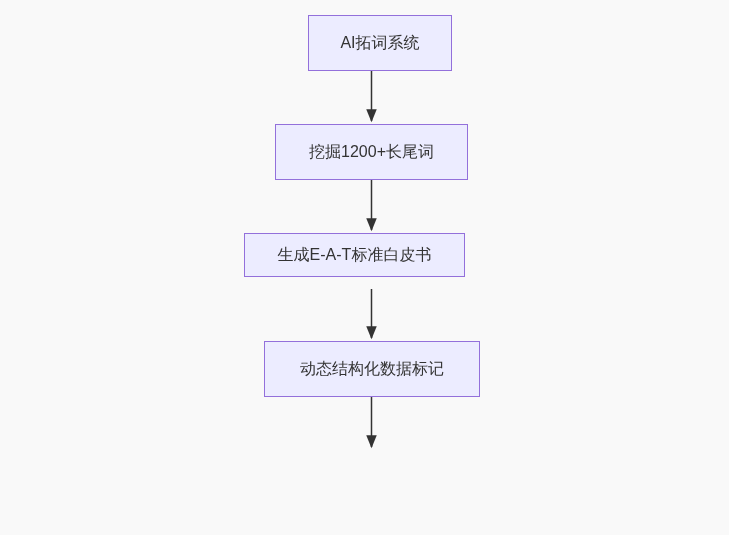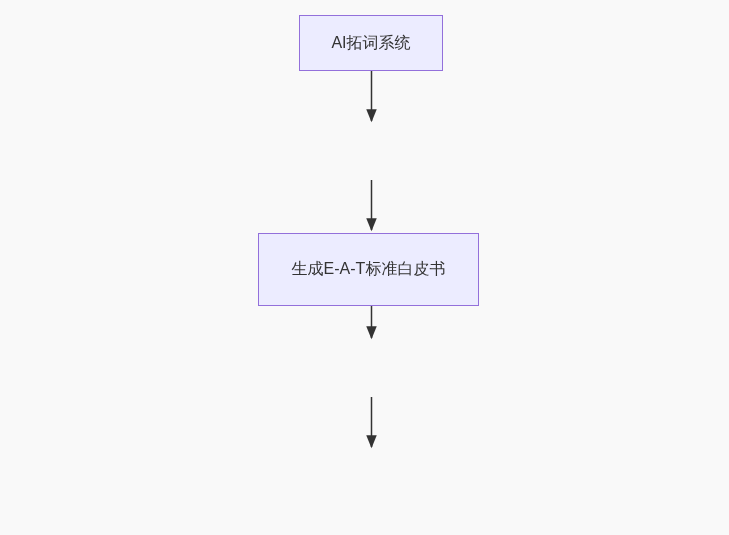--- a/index.html
+++ b/index.html
@@ -36,23 +36,23 @@
     border: 1px solid var(--border, #9370DB);
     color: var(--text, #333333);
     font-size: 16px;
     line-height: 1.3;
     display: flex;
     align-items: center;
     justify-content: center;
     text-align: center;
     white-space: nowrap;
   }
-  .node-1 { left: 299px; top: 15px;  width: 144px; height: 56px; }
+  .node-1 { left: 308px; top: 15px;  width: 144px; height: 56px; }
   .node-2 { left: 275px; top: 124px; width: 193px; height: 56px; }
-  .node-3 { left: 258px; top: 233px; width: 221px; height: 73px; }
+  .node-3 { left: 244px; top: 233px; width: 221px; height: 44px; }
   .node-4 { left: 264px; top: 341px; width: 216px; height: 56px; }
   .node-5 { left: 254px; top: 450px; width: 234px; height: 56px; }
 </style>
 </head>
 <body>
 
 <div class="canvas" style="--bg: #f9f9f9; --fill: #ECECFF; --border: #9370DB; --text: #333333; --arrow: #333333;">
 
   <svg class="edges" viewBox="0 0 729 535" xmlns="http://www.w3.org/2000/svg">
     <defs>
@@ -63,20 +63,26 @@
     <line x1="371.5" y1="71" x2="371.5" y2="121" marker-end="url(#arrow)"></line>
     <line x1="371.5" y1="180" x2="371.5" y2="230" marker-end="url(#arrow)"></line>
     <line x1="371.5" y1="289" x2="371.5" y2="338" marker-end="url(#arrow)"></line>
     <line x1="371.5" y1="397" x2="371.5" y2="447" marker-end="url(#arrow)"></line>
   </svg>
 
   <div class="node node-1">
     <span>AI拓词系统</span>
   </div>
 
+  <div class="node node-2">
+    <span>挖掘1200+长尾词</span>
+  </div>
 
   <div class="node node-3">
     <span>生成E-A-T标准白皮书</span>
   </div>
 
+  <div class="node node-4">
+    <span>动态结构化数据标记</span>
+  </div>
 
 
 </div>
 
 </body></html>

